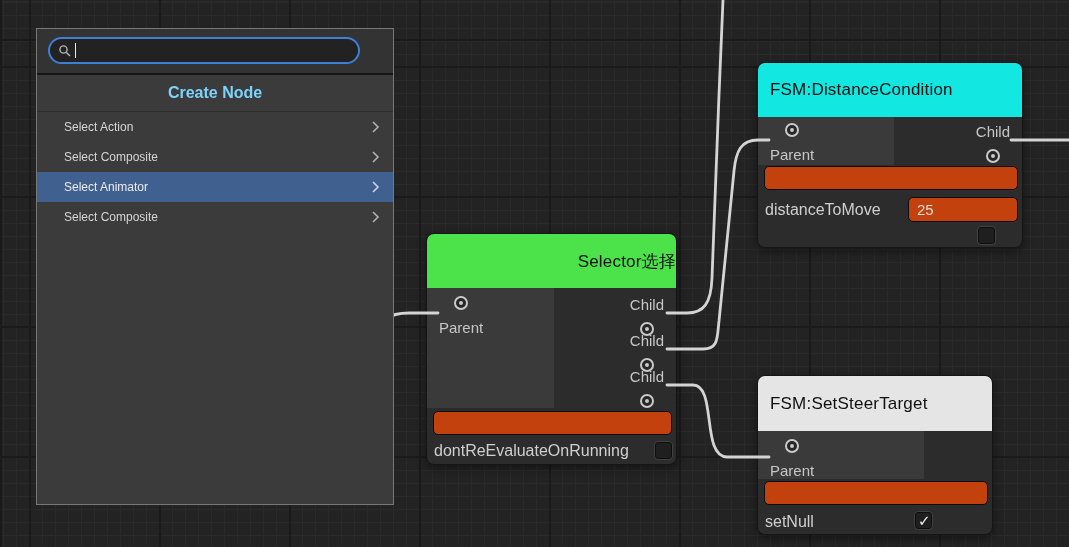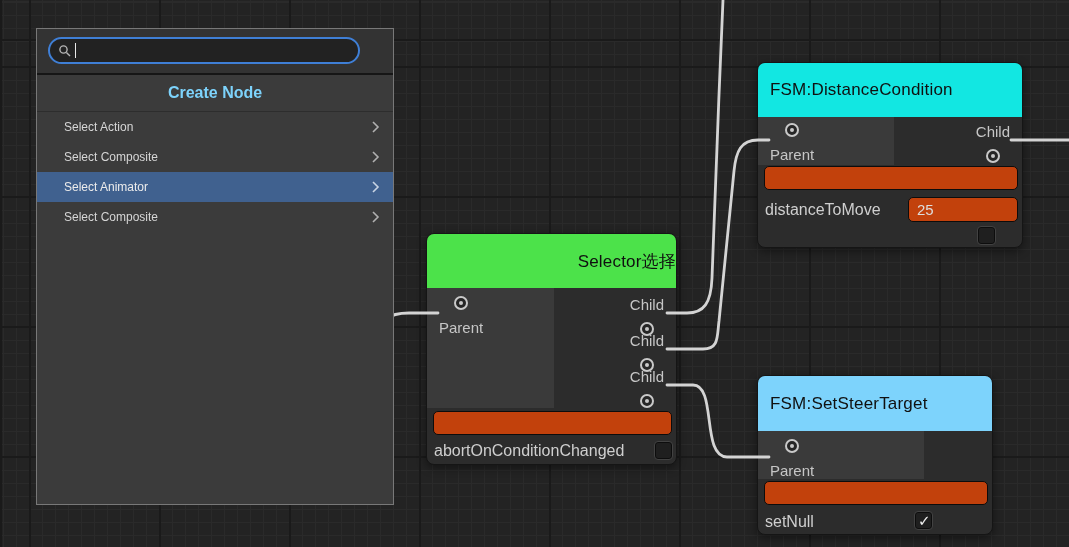--- a/index.html
+++ b/index.html
@@ -77,21 +77,21 @@
   </div>
   <div class="port-row" style="right:12px;top:98px;">
     <span class="port-label">Child</span>
     <span class="port"></span>
   </div>
   <div class="port-row" style="right:12px;top:134px;">
     <span class="port-label">Child</span>
     <span class="port"></span>
   </div>
   <input class="node-field" style="left: 6px; top: 177px; width: 239px; height: 24px;" value="">
-  <span class="prop-label" style="left:7px;top:204px;">abortOnConditionChanged</span>
+  <span class="prop-label" style="left:7px;top:204px;">dontReEvaluateOnRunning</span>
   <span class="checkbox" style="left:227px;top:207px;"></span>
 </div>
 
 <div class="node" style="left:757px;top:62px;width:266px;height:186px;">
   <div class="node-header" style="background: rgb(18, 231, 226);">
     <span class="node-title">FSM:DistanceCondition</span>
   </div>
   <div class="left-panel" style="top:54px;width:136px;height:48px;"></div>
   <div class="port-row" style="left:12px;top:60px;">
     <span class="port"></span>
@@ -101,21 +101,21 @@
     <span class="port-label">Child</span>
     <span class="port"></span>
   </div>
   <input class="node-field" style="left: 6px; top: 103px; width: 254px; height: 24px;" value="">
   <span class="prop-label" style="left:7px;top:134px;">distanceToMove</span>
   <input class="node-field" style="left: 150px; top: 134px; width: 110px; height: 25px;" value="25">
   <span class="checkbox" style="left:219px;top:163px;"></span>
 </div>
 
 <div class="node" style="left:757px;top:375px;width:236px;height:160px;">
-  <div class="node-header" style="height: 55px; background: #7dd3fc;">
+  <div class="node-header" style="height: 55px; background: #e5e5e5;">
     <span class="node-title">FSM:SetSteerTarget</span>
   </div>
   <div class="left-panel" style="top:55px;width:166px;height:48px;"></div>
   <div class="port-row" style="left:12px;top:63px;">
     <span class="port"></span>
     <span class="port-label">Parent</span>
   </div>
   <input class="node-field" style="left: 6px; top: 105px; width: 224px; height: 24px;" value="">
   <span class="prop-label" style="left:7px;top:133px;">setNull</span>
   <span class="checkbox checked" style="left:156px;top:135px;"></span>

